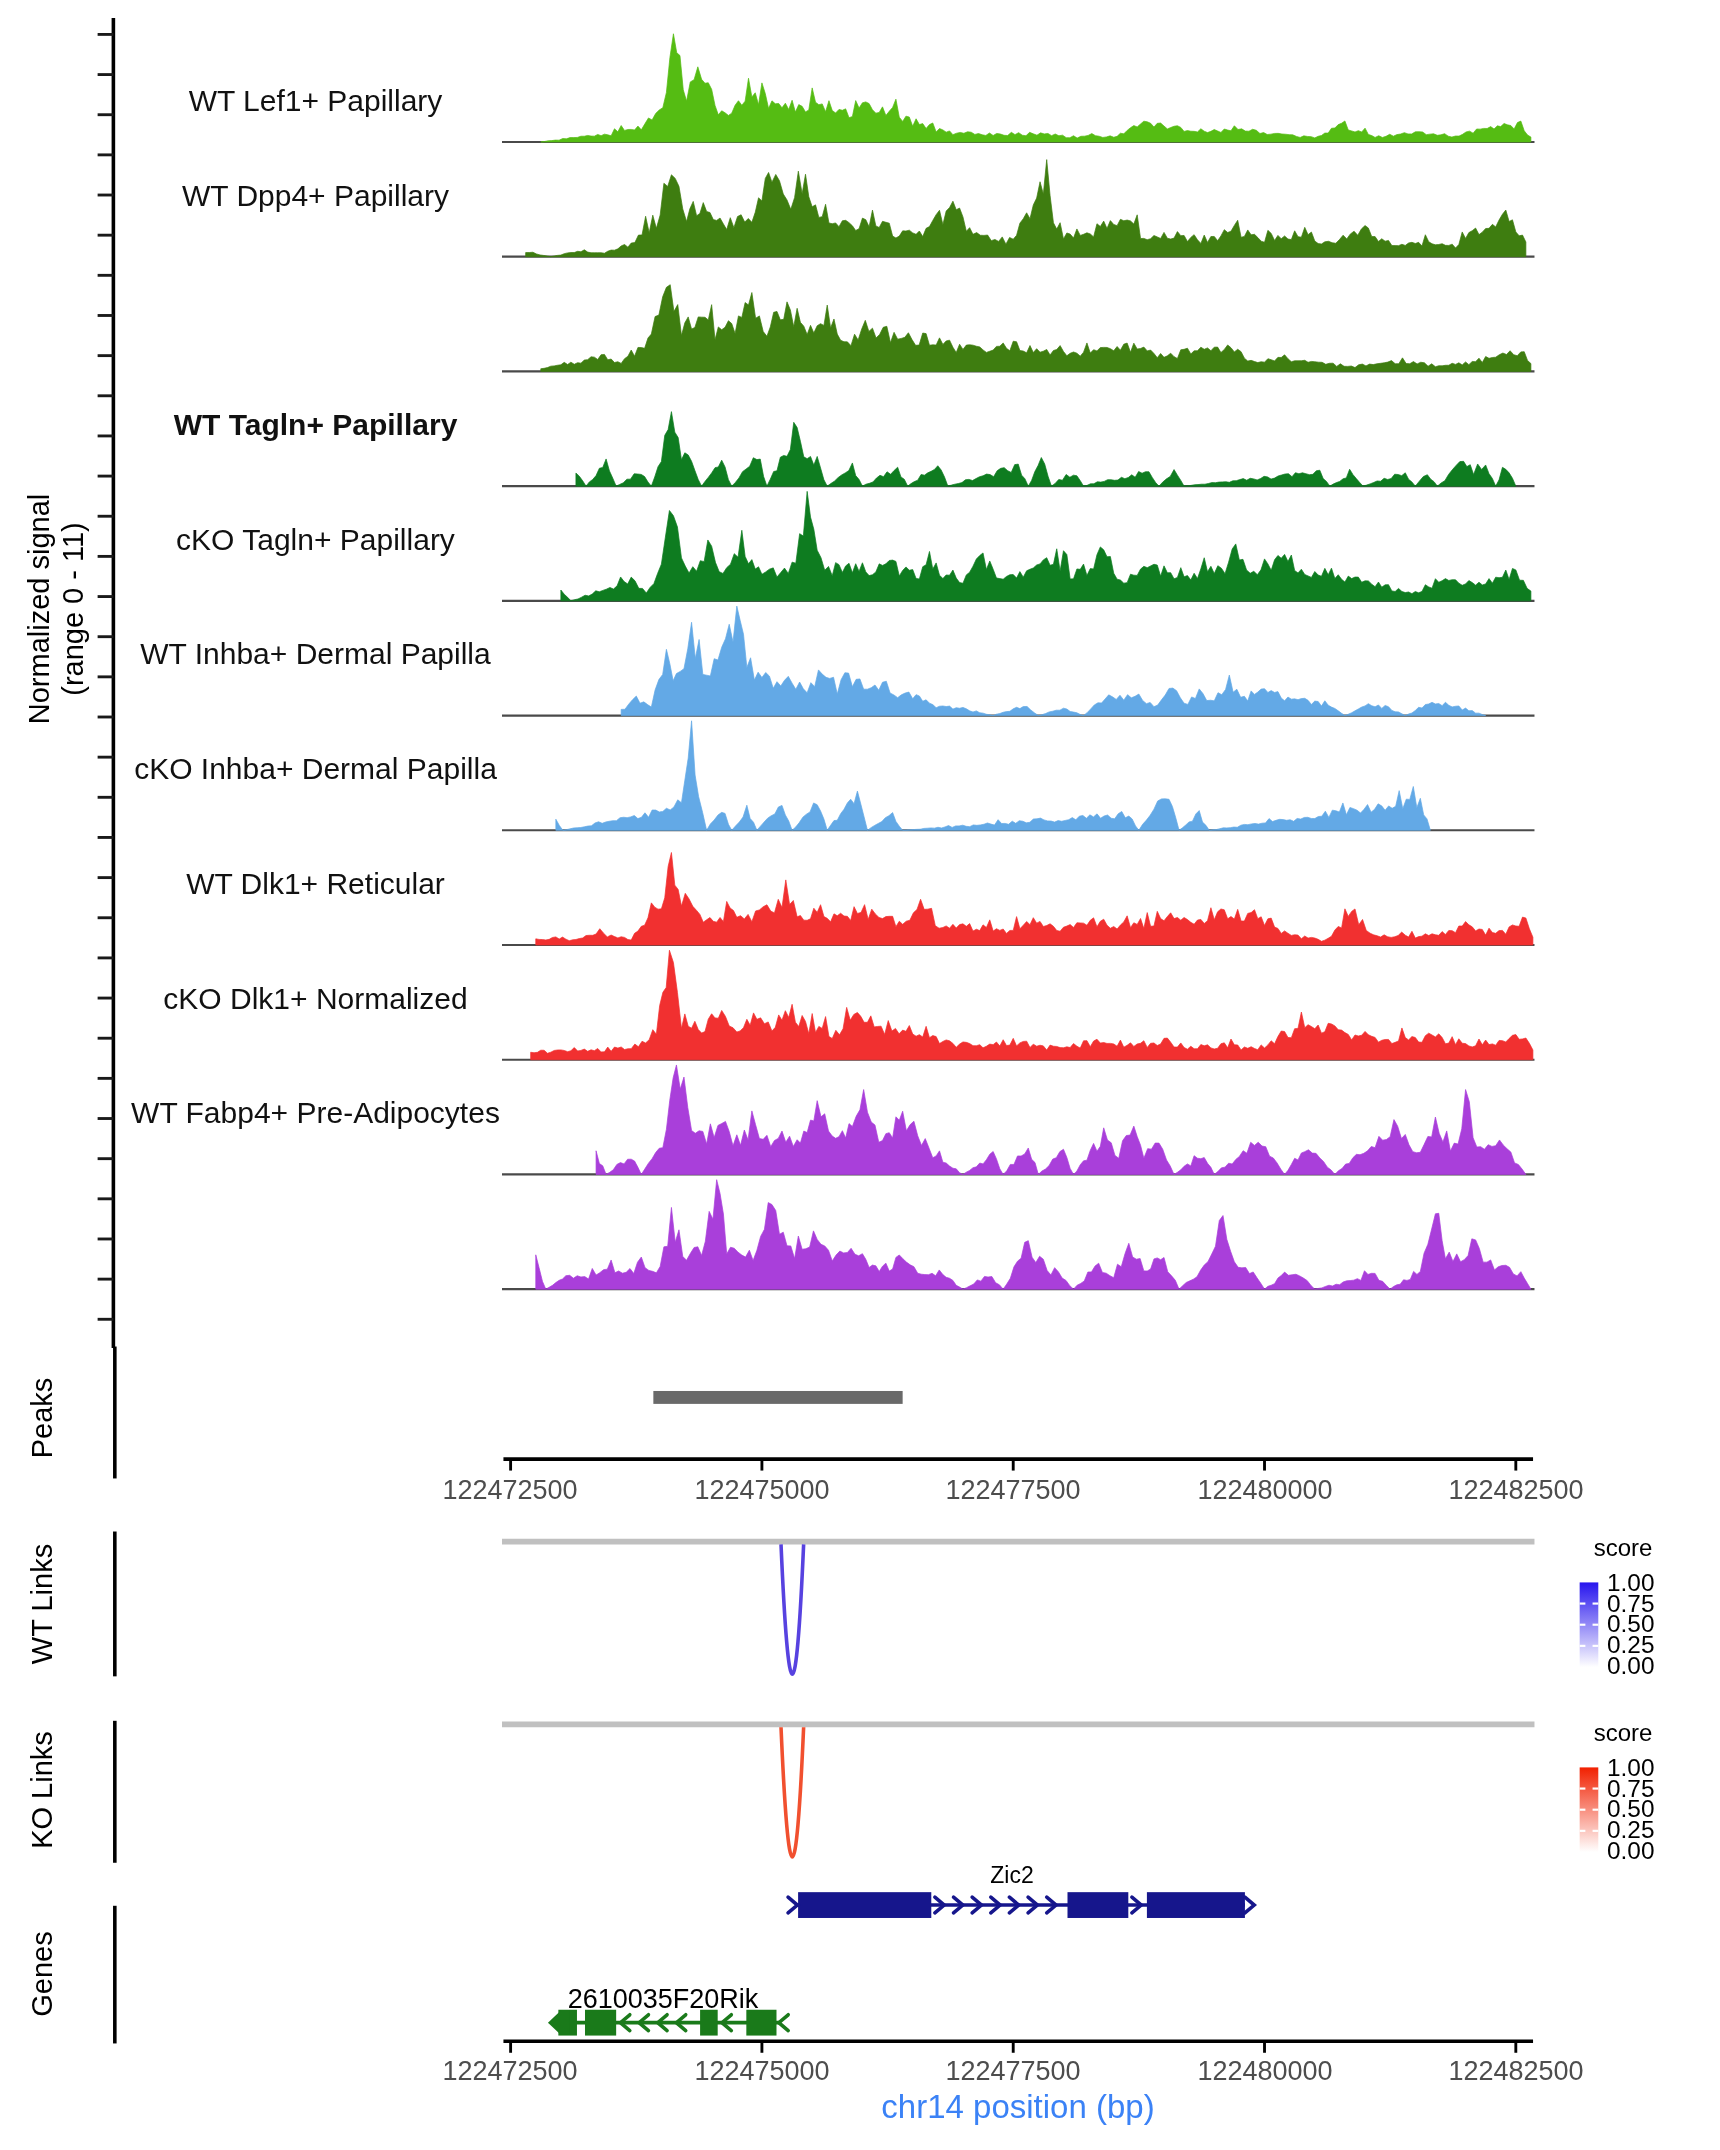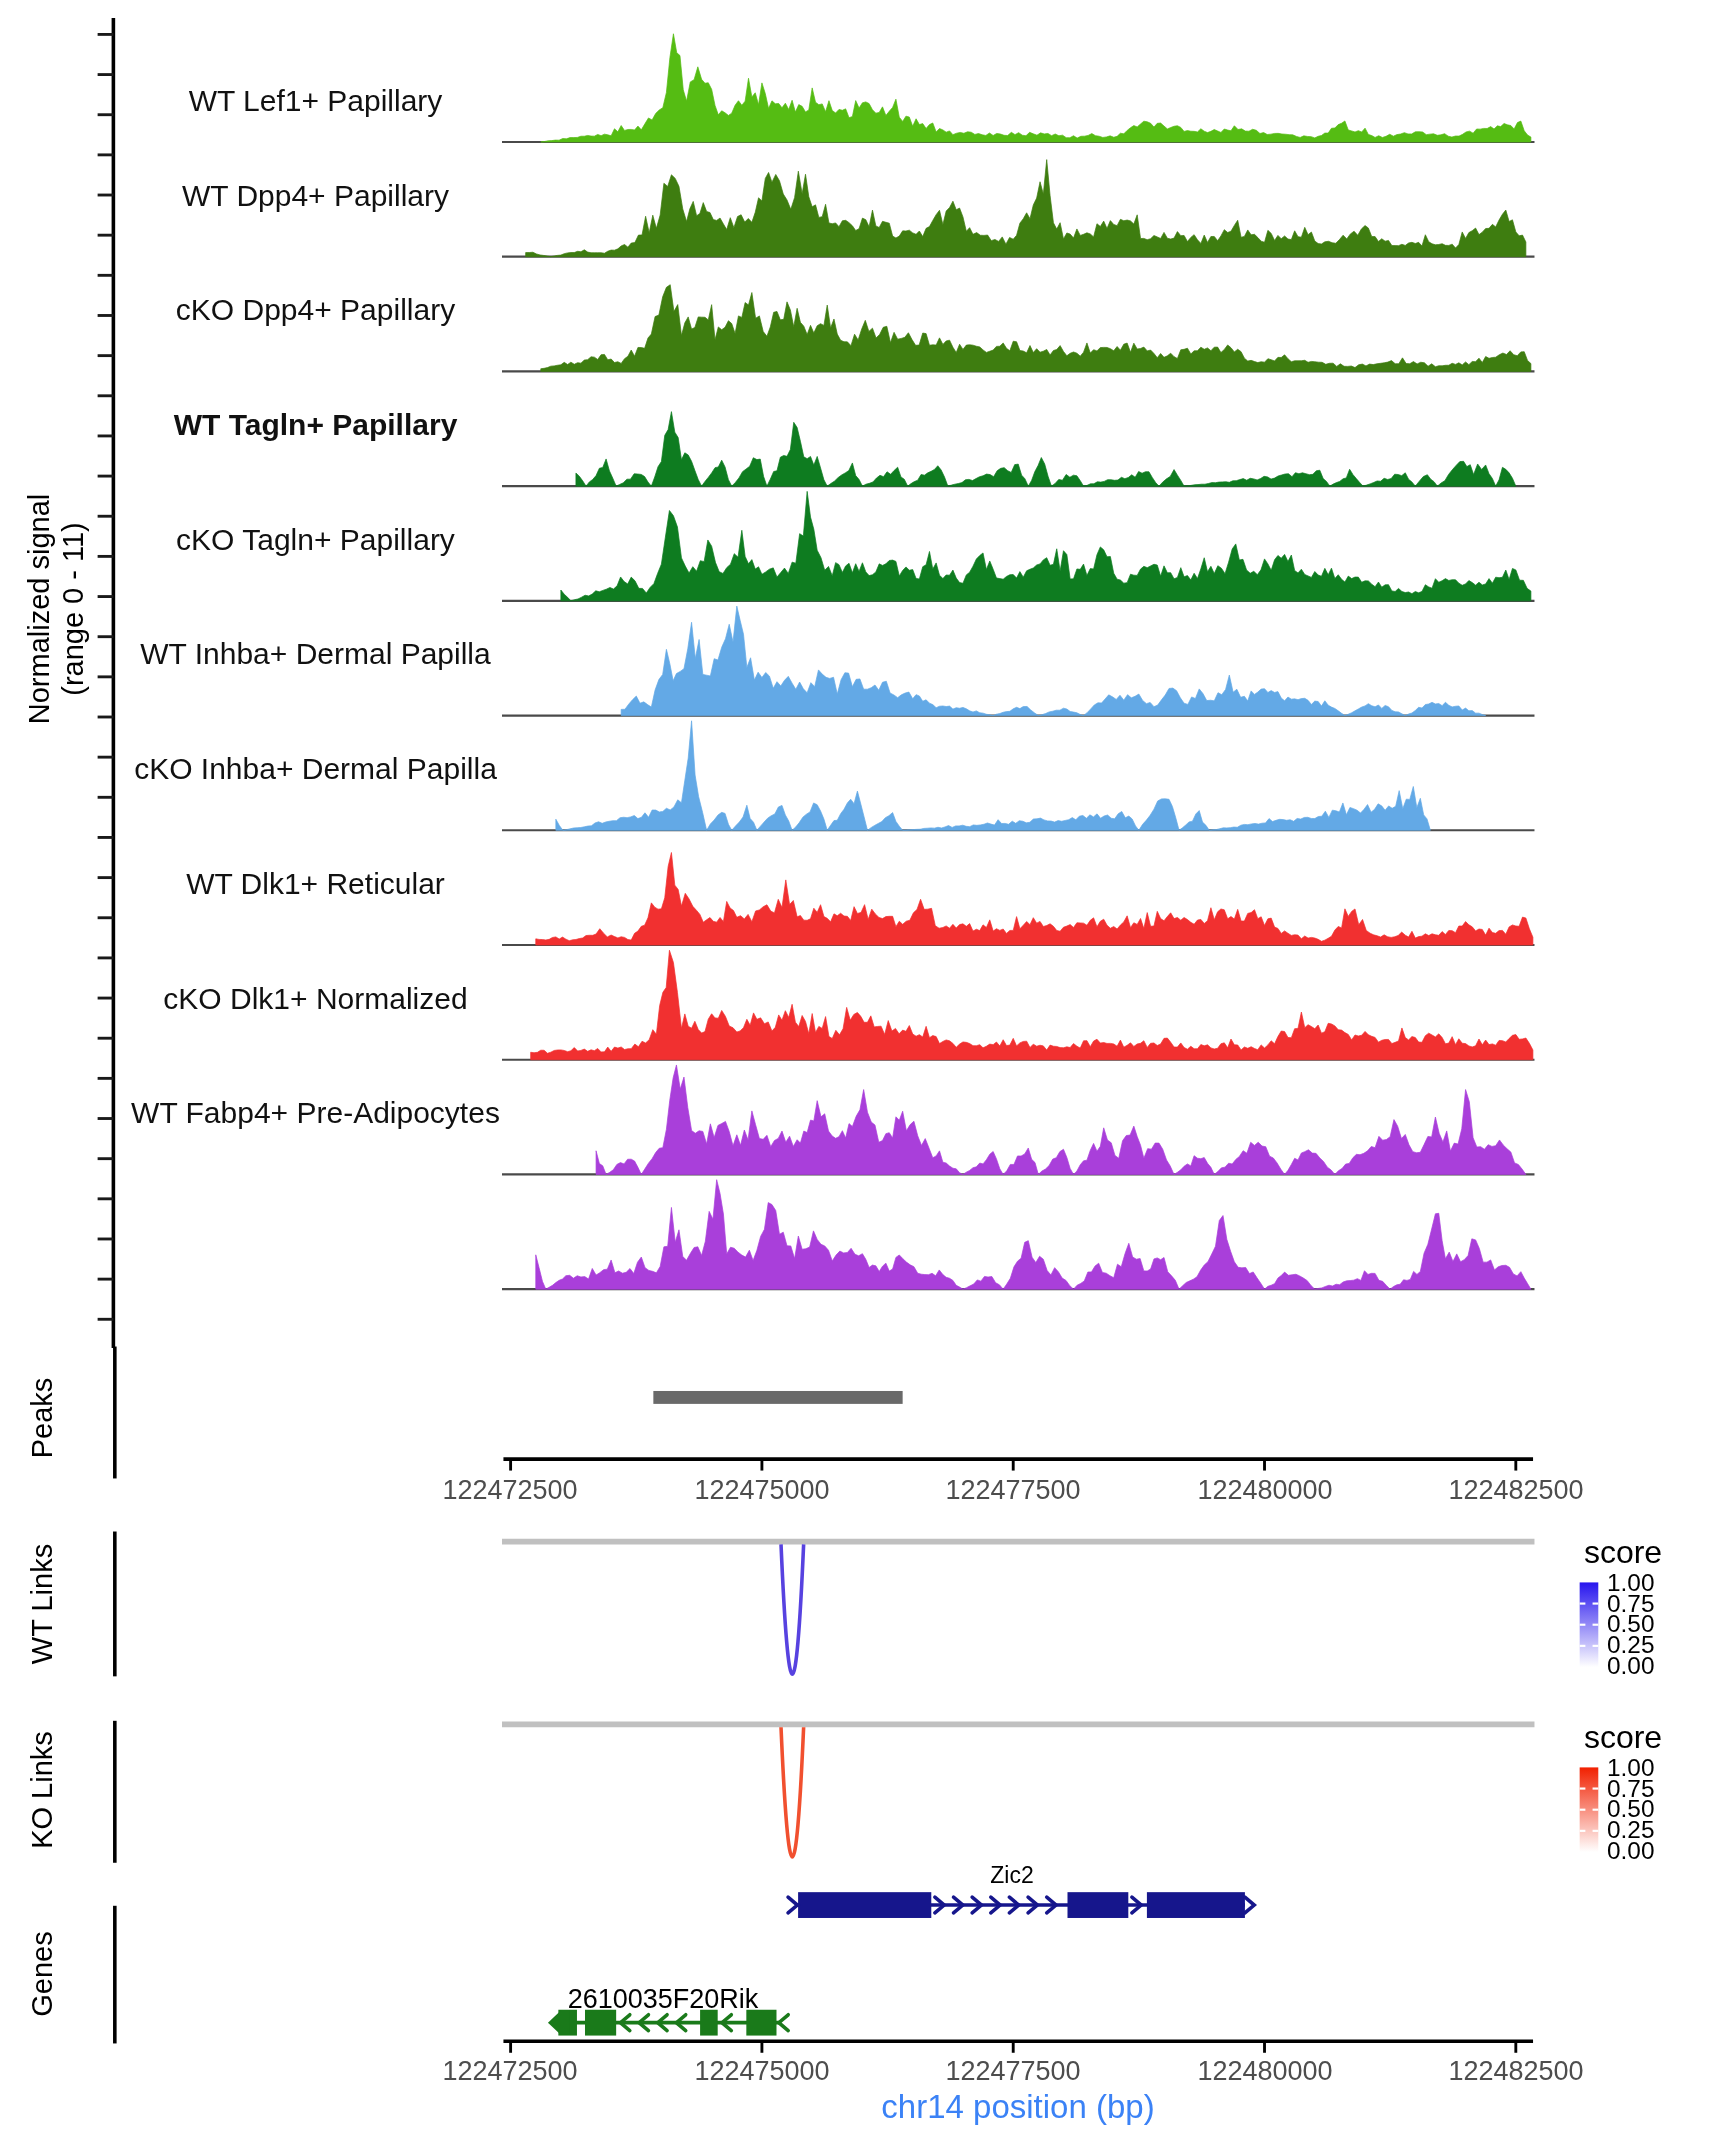--- a/index.html
+++ b/index.html
@@ -6,21 +6,21 @@
   .page{position:relative;width:1721px;height:2151px;background:#ffffff;
         font-family:"Liberation Sans","DejaVu Sans",sans-serif;color:#000;overflow:hidden;}
   svg{position:absolute;left:0;top:0;}
   .tlabel{position:absolute;left:43px;width:545px;text-align:center;font-size:30px;
           height:40px;line-height:40px;color:#111;white-space:nowrap;}
   .rot{position:absolute;transform:translate(-50%,-50%) rotate(-90deg);
        white-space:nowrap;font-size:29px;color:#000;text-align:center;}
   .yaxlbl{font-size:29px;line-height:1.18;}
   .tick{position:absolute;font-size:27px;color:#4d4d4d;transform:translateX(-50%);white-space:nowrap;}
   .leglab{position:absolute;left:1607px;font-size:24.4px;color:#000;height:29px;line-height:29px;}
-  .legtitle{position:absolute;font-size:32px;transform:translateX(-50%);white-space:nowrap;}
+  .legtitle{position:absolute;font-size:24px;transform:translateX(-50%);white-space:nowrap;}
   .glabel{position:absolute;transform:translateX(-50%);white-space:nowrap;}
   .atitle{position:absolute;font-size:33px;transform:translateX(-50%);white-space:nowrap;color:#3b82f6;}
 </style>
 </head>
 <body>
 
 <div class="page">
 
   <svg id="gfx" width="1721" height="2151" viewBox="0 0 2400 3000">
       <g>
@@ -192,21 +192,20 @@
       </g>
     </svg>
 
   <div class="rot yaxlbl" style="left:56px;top:609px;">
     <div>Normalized signal</div>
     <div>(range 0 - 11)</div>
   </div>
 
   <div class="tlabel" style="top:61px;margin-top:20px;">WT Lef1+ Papillary</div>
   <div class="tlabel" style="top:176px;">WT Dpp4+ Papillary</div>
-  <div class="tlabel" style="top:290px;">cKO Dpp4+ Papillary</div>
   <div class="tlabel" style="top:405px;font-weight:bold;">WT Tagln+ Papillary</div>
   <div class="tlabel" style="top:520px;">cKO Tagln+ Papillary</div>
   <div class="tlabel" style="top:634px;">WT Inhba+ Dermal Papilla</div>
   <div class="tlabel" style="top:749px;">cKO Inhba+ Dermal Papilla</div>
   <div class="tlabel" style="top:864px;">WT Dlk1+ Reticular</div>
   <div class="tlabel" style="top:979px;">cKO Dlk1+ Normalized</div>
   <div class="tlabel" style="top:1093px;">WT Fabp4+ Pre-Adipocytes</div>
 
   <div class="rot" style="left:42px;top:1418px;">Peaks</div>
   <div class="rot" style="left:42px;top:1604px;">WT Links</div>

